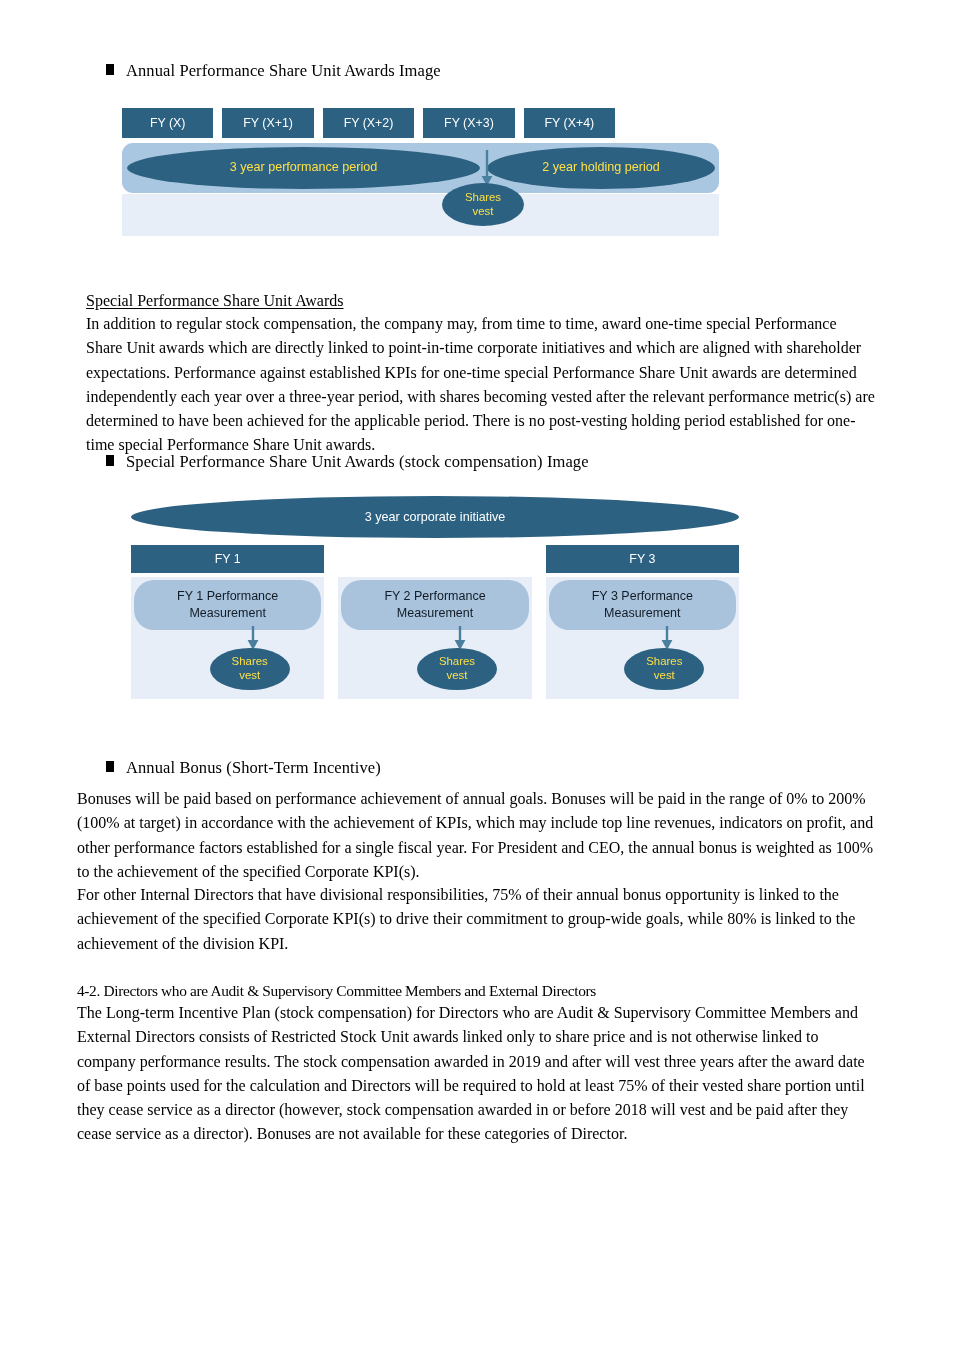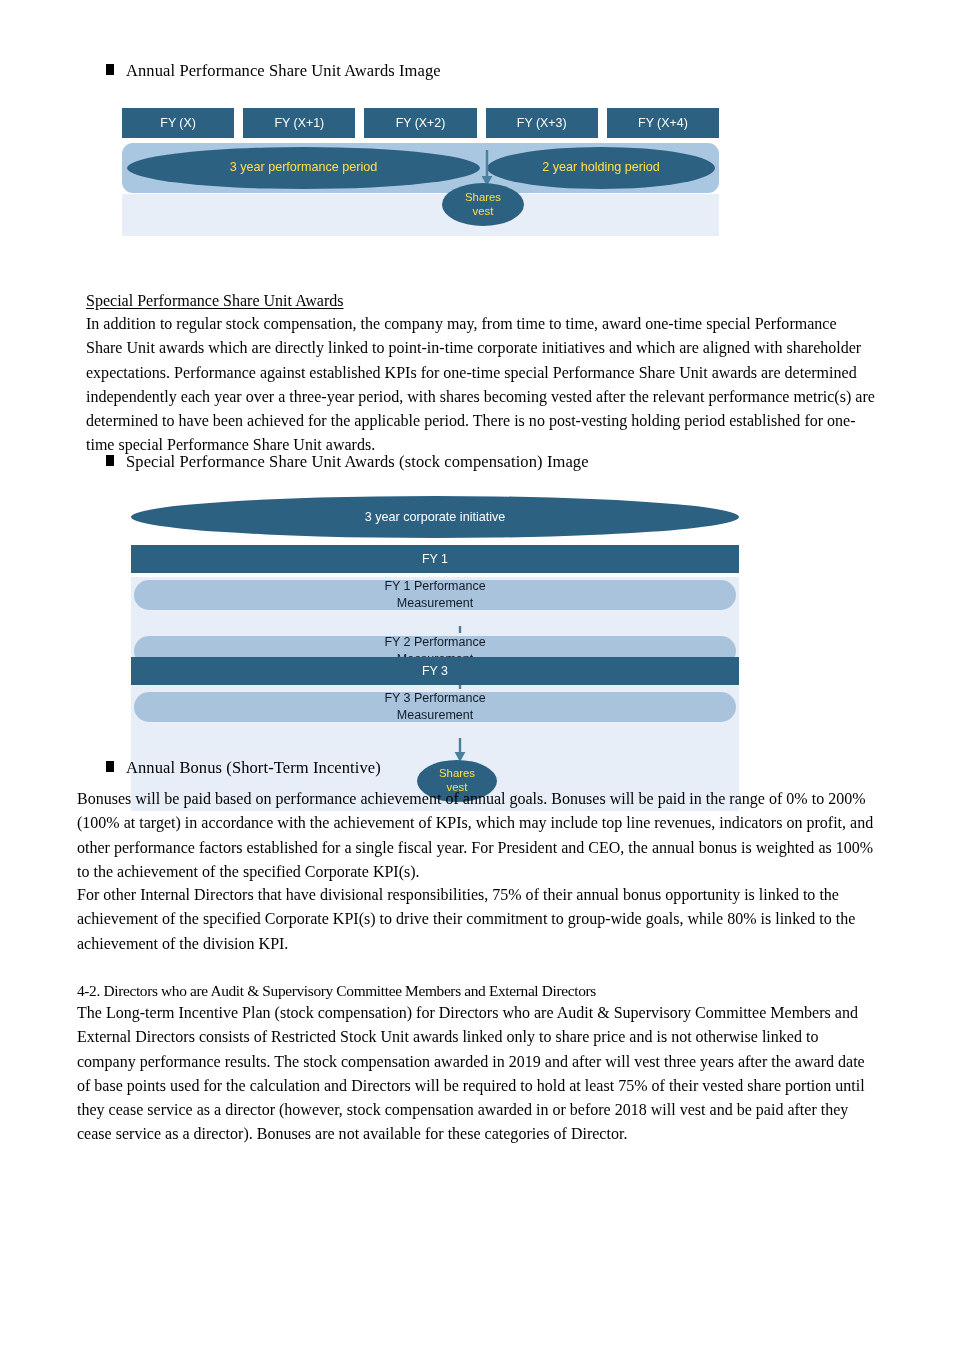--- a/index.html
+++ b/index.html
@@ -66,21 +66,21 @@
   .diagram1 {
     position: absolute;
     left: 122px;
     top: 108px;
     width: 597px;
     height: 128px;
   }
   .d1-headrow {
     position: absolute;
     left: 0; top: 0;
-    width: 597px;
+    width: 493px;
     height: 30px;
     display: flex;
     gap: 9px;
   }
   .d1-cell {
     flex: 1 1 0;
     background: #2c6181;
     color: #ffffff;
     font-family: "Liberation Sans", sans-serif;
     font-size: 12.4px;
@@ -176,21 +176,20 @@
     justify-content: center;
   }
   .d2-cols {
     position: absolute;
     left: 0;
     top: 49px;
     width: 608px;
     height: 154px;
     display: flex;
     gap: 14px;
-    flex-direction: column;
   }
   .d2-col {
     flex: 1 1 0;
     position: relative;
   }
   .d2-fyhead {
     height: 28px;
     background: #2c6181;
     color: #ffffff;
     font-family: "Liberation Sans", sans-serif;
@@ -205,21 +204,21 @@
     top: 32px;
     right: 0;
     height: 122px;
     background: #e8eef8;
   }
   .d2-measure {
     position: absolute;
     left: 3px;
     right: 3px;
     top: 3px;
-    height: 30px;
+    height: 50px;
     background: #a9c3dd;
     border-radius: 20px;
     font-family: "Liberation Sans", sans-serif;
     font-size: 12.5px;
     color: #111c26;
     display: flex;
     align-items: center;
     justify-content: center;
     text-align: center;
     line-height: 1.4;

